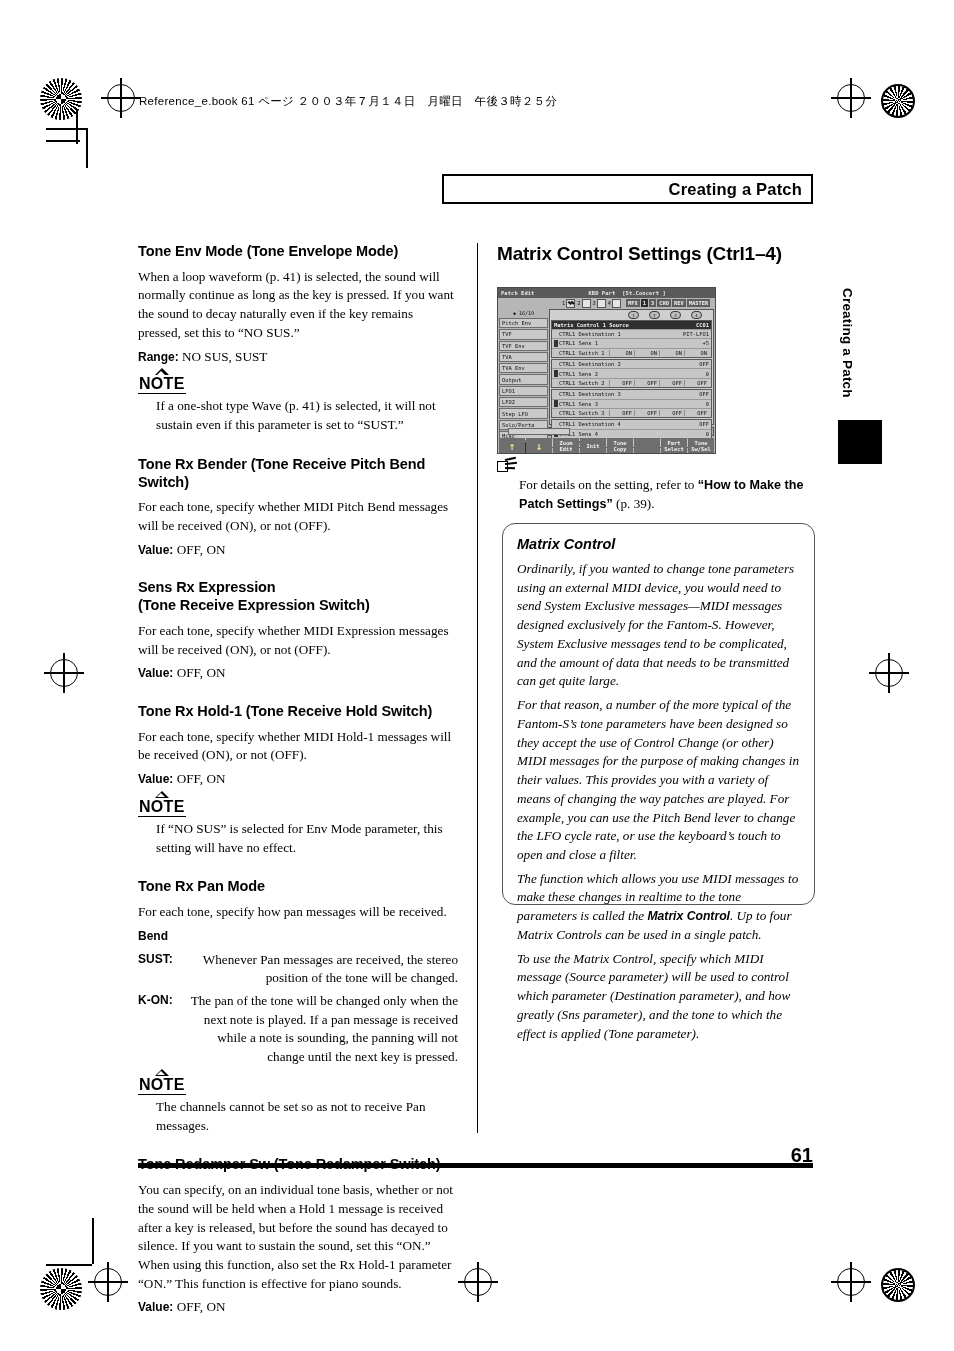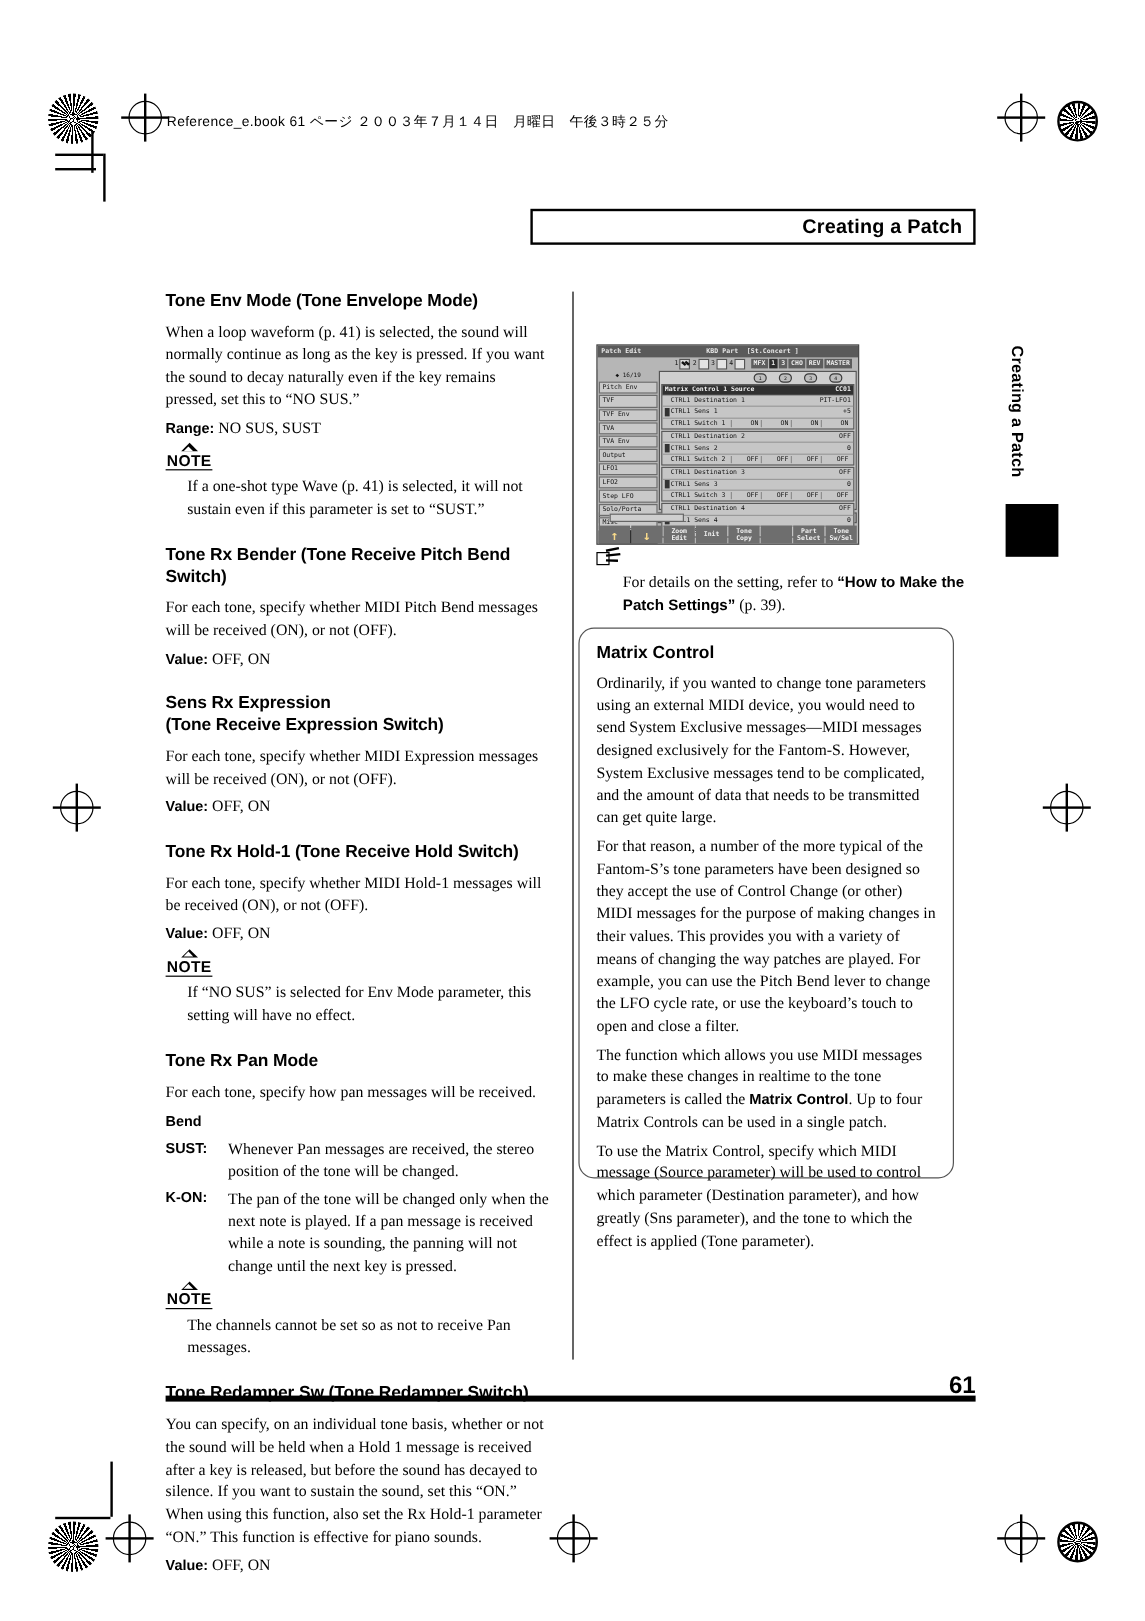--- a/index.html
+++ b/index.html
@@ -48,21 +48,21 @@
      margin:0 0 7px 0;line-height:1.22;letter-spacing:-.1px;}
   h1.main{font-family:"Liberation Sans",sans-serif;font-weight:bold;font-size:19px;
      margin:0 0 14px 0;letter-spacing:-.2px;}
   p.body{font-size:13.2px;line-height:1.42;margin:0 0 5px 0;text-align:left;}
   .sp{height:15px;}
   .valline{font-size:13.2px;line-height:1.42;margin:0 0 5px 0;}
   .lbl{font-family:"Liberation Sans",sans-serif;font-weight:bold;font-size:12px;}
 
   
   .note{margin:9px 0 6px 0;}
-  .noteicon{font-family:"Liberation Sans",sans-serif;font-weight:bold;font-size:13px;
+  .noteicon{font-family:"Liberation Sans",sans-serif;font-weight:bold;font-size:16px;
      display:inline-block;border-bottom:1.6px solid #000;padding:0 1px;position:relative;letter-spacing:.3px;}
   .noteicon:before{content:"";position:absolute;left:50%;top:-7px;margin-left:-7px;
      width:0;height:0;border-left:7px solid transparent;border-right:7px solid transparent;
      border-bottom:7px solid #000;}
   .noteicon:after{content:"";position:absolute;left:50%;top:-4.5px;margin-left:-4.5px;
      width:0;height:0;border-left:4.5px solid transparent;border-right:4.5px solid transparent;
      border-bottom:4.5px solid #fff;}
   .notebody{font-size:13.2px;line-height:1.42;margin:3px 0 0 18px;}
 
   
@@ -72,21 +72,21 @@
      transform:rotate(-12deg);transform-origin:left center;}
   .hand .hf2{position:absolute;left:8px;top:4px;width:12px;height:1.8px;background:#000;
      transform:rotate(-6deg);transform-origin:left center;}
   .hand .hf3{position:absolute;left:8px;top:8px;width:10px;height:1.8px;background:#000;
      transform:rotate(2deg);transform-origin:left center;}
 
   
   dl.vals{margin:0;padding:0;font-size:13.2px;line-height:1.42;}
   dl.vals dt{font-family:"Liberation Sans",sans-serif;font-weight:bold;font-size:12px;
      float:left;clear:left;width:44px;}
-  dl.vals dd{margin:0 0 4px 52px;}
+  dl.vals dd{margin:0 0 4px 52px;text-align:right;}
 
   
   .lcd{position:absolute;left:497px;top:287px;width:219px;height:167px;background:#b6b6b6;
      border:1px solid #4a4a4a;box-sizing:border-box;font-family:"DejaVu Sans Mono",monospace;
      font-size:5.4px;color:#111;overflow:hidden;}
   .lcd .titlebar{height:10px;background:#5a5a5a;color:#e9e9e9;display:flex;align-items:center;
      padding:0 3px;font-weight:bold;letter-spacing:.1px;}
   .lcd .titlebar .t1{flex:0 0 auto;}
   .lcd .titlebar .t2{margin-left:54px;}
   .lcd .titlebar .t3{margin-left:7px;}
@@ -125,22 +125,22 @@
   .lcd .row .mk.on{background:#333;height:7px;}
   .lcd .hscroll{height:7px;background:#a9a9a9;border:1px solid #555;margin:1px;display:flex;
      align-items:center;}
   .lcd .hscroll .thumb{height:5px;width:60px;background:#cfcfcf;border:1px solid #666;margin-left:8px;}
   .lcd .fnbar{display:flex;height:18px;gap:1px;padding:1px;}
   .lcd .fn{flex:1;background:#6e6e6e;color:#f2f2f2;display:flex;flex-direction:column;
      align-items:center;justify-content:center;font-weight:bold;line-height:1.05;text-align:center;}
   .lcd .fn.arrow{font-size:11px;color:#f7d98a;}
 
   
-  .mcbox{position:absolute;left:482px;top:523px;width:313px;height:459px;border:1.6px solid #555;
-     border-radius:13px;box-sizing:border-box;padding:12px 14px;}
+  .mcbox{position:absolute;left:502px;top:523px;width:313px;height:382px;border:1.6px solid #555;
+     border-radius:13px;box-sizing:border-box;padding:12px 14px;font-style:italic;}
   .mcbox h3{font-family:"Liberation Sans",sans-serif;font-weight:bold;font-size:14.5px;margin:0 0 8px 0;}
   .mcbox p{font-size:13.2px;line-height:1.42;margin:0 0 5px 0;}
   .mcbox b{font-family:"Liberation Sans",sans-serif;font-size:12.2px;}
 
   
   .footrule{position:absolute;left:138px;top:1163px;width:675px;height:5px;background:#000;}
   .pageno{position:absolute;right:141px;top:1144px;font-family:"Liberation Sans",sans-serif;
      font-weight:bold;font-size:20px;}
   strong.sans{font-family:"Liberation Sans",sans-serif;font-size:12.6px;}
 </style>
@@ -251,20 +251,23 @@
     <div class="sp"></div>
 
     <h2 class="sec">Tone Redamper Sw (Tone Redamper Switch)</h2>
     <p class="body">You can specify, on an individual tone basis, whether or not the sound will be held when a Hold 1 message is received after a key is released, but before the sound has decayed to silence. If you want to sustain the sound, set this “ON.” When using this function, also set the Rx Hold-1 parameter “ON.” This function is effective for piano sounds.</p>
     <p class="valline">
       <span class="lbl">Value:</span>
       <span>OFF, ON</span>
     </p>
   </div>
 
+  <div class="col colR">
+    <h1 class="main">Matrix Control Settings (Ctrl1–4)</h1>
+  </div>
 
   <div class="lcd">
     <div class="titlebar">
       <span class="t1">Patch Edit</span>
       <span class="t2">KBD Part</span>
       <span class="t3">[St.Concert  ]</span>
     </div>
     <div class="subbar">
       <div class="tones">
         <span class="tonechk">

